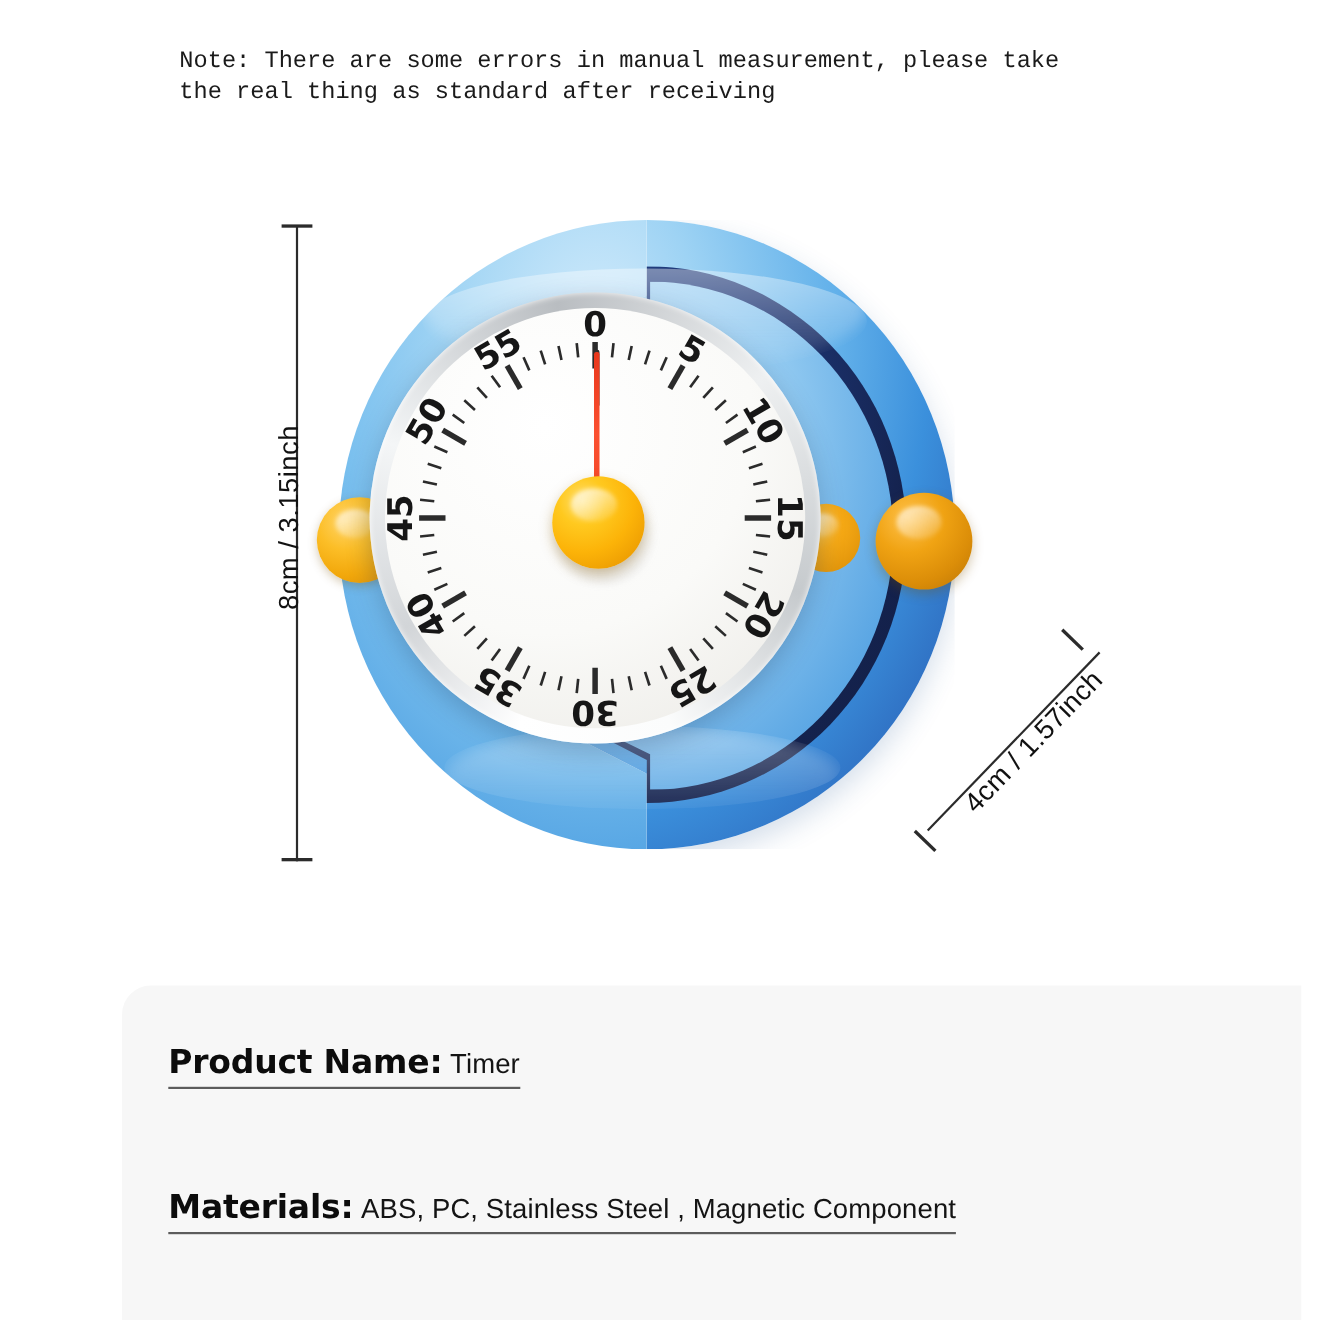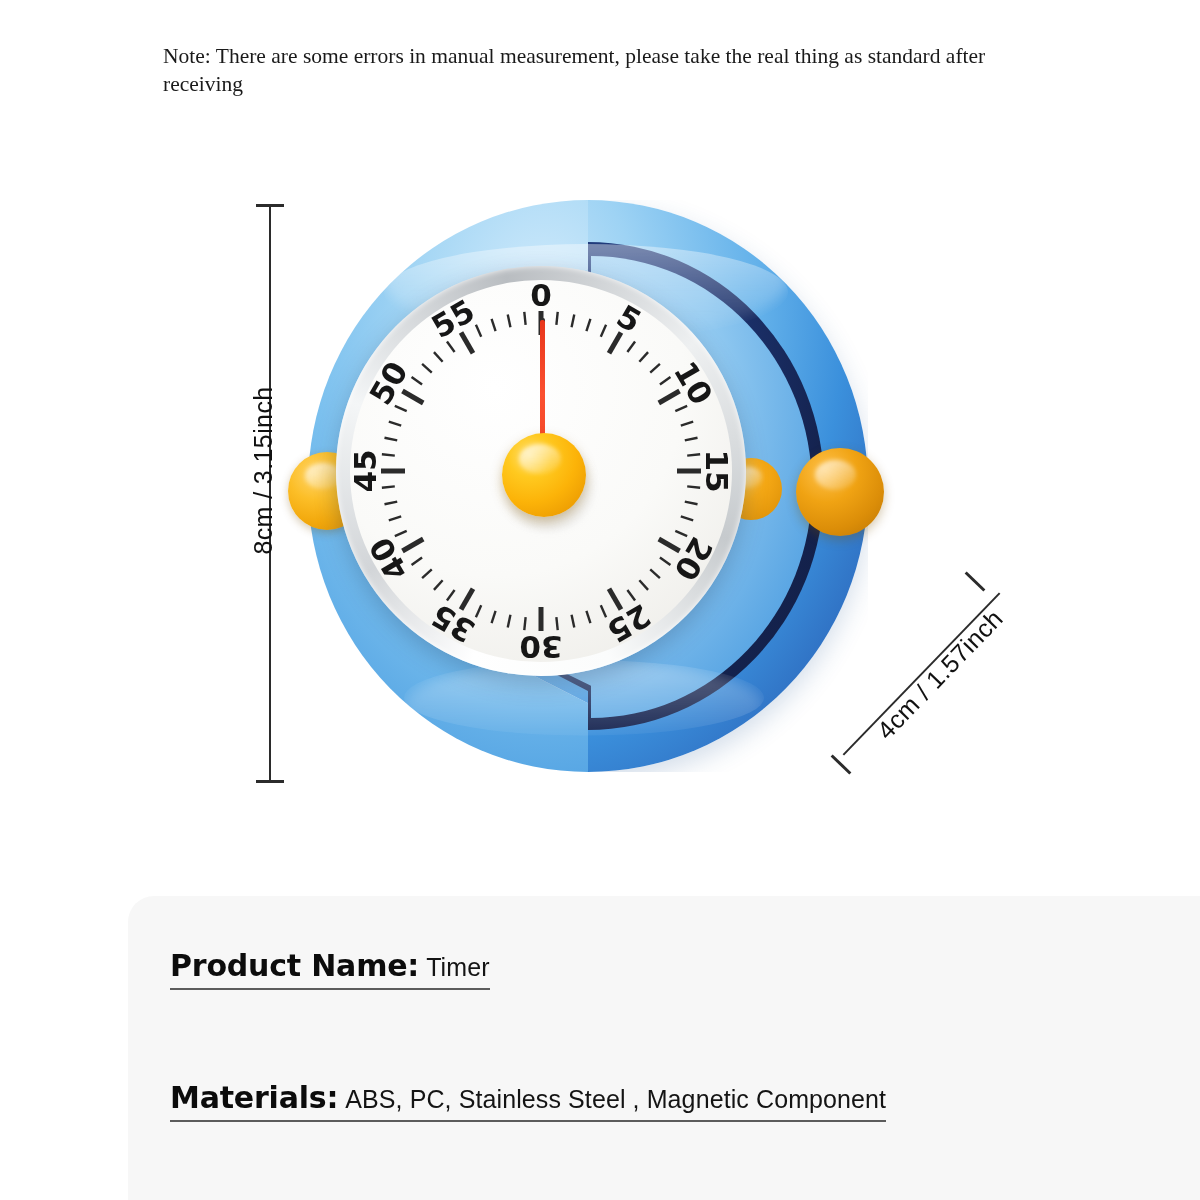--- a/index.html
+++ b/index.html
@@ -28,21 +28,21 @@
     color: #0b0b0b;
     margin: 0;
     white-space: nowrap;
   }
   #note-text {
     margin: 10px 0 0 0;
     font-size: 21.5px;
     line-height: 1.32;
     color: #1a1a1a;
     max-width: 845px;
-    font-family: Liberation Serif, serif;
+    font-family: Liberation Mono, monospace;
   }
 
   
   #product-stage {
     position: absolute;
     left: 0; top: 170px;
     width: 1200px; height: 670px;
   }
 
   
@@ -231,21 +231,21 @@
     position: absolute;
     left: 20%; top: 13%; width: 50%; height: 36%;
     border-radius: 50%;
     background: linear-gradient(152deg, rgba(255,255,255,0.80), rgba(255,255,255,0.02));
     filter: blur(2px);
   }
 
   
   #spec-panel {
     position: absolute;
-    left: 128px; top: 896px;
+    left: 111px; top: 896px;
     width: 1072px; height: 304px;
     background: #f7f7f7;
     border-top-left-radius: 26px;
     border-bottom-left-radius: 0;
     text-align: center;
   }
   .spec-row {
     position: absolute;
     left: 42px;
     border-bottom: 2px solid #5c5c5c;

